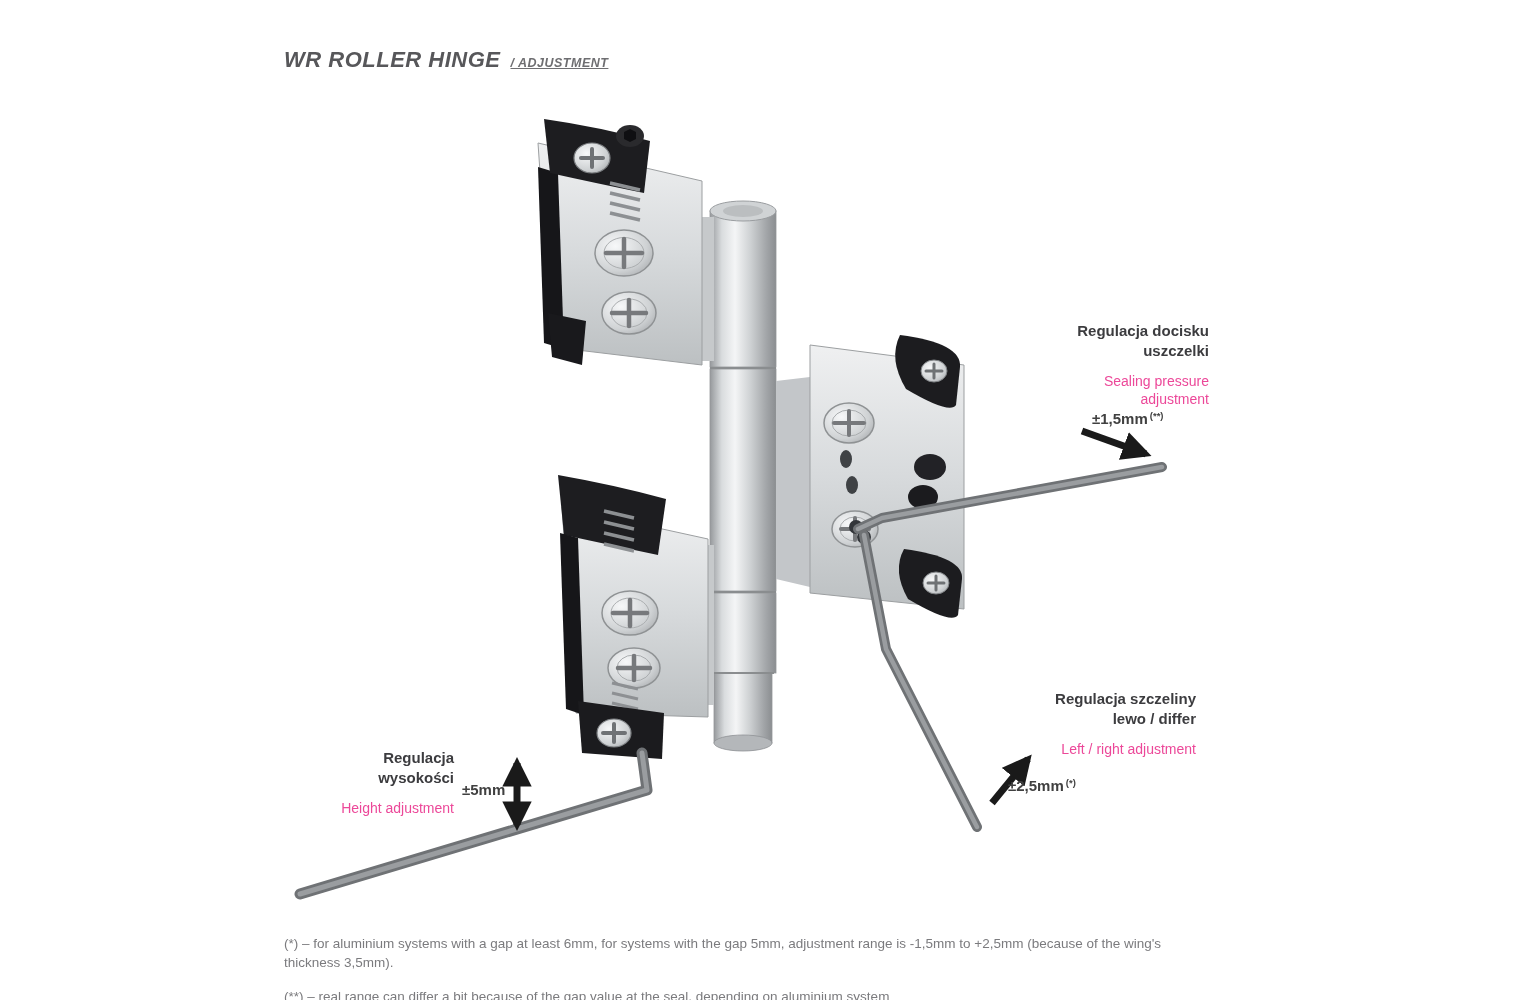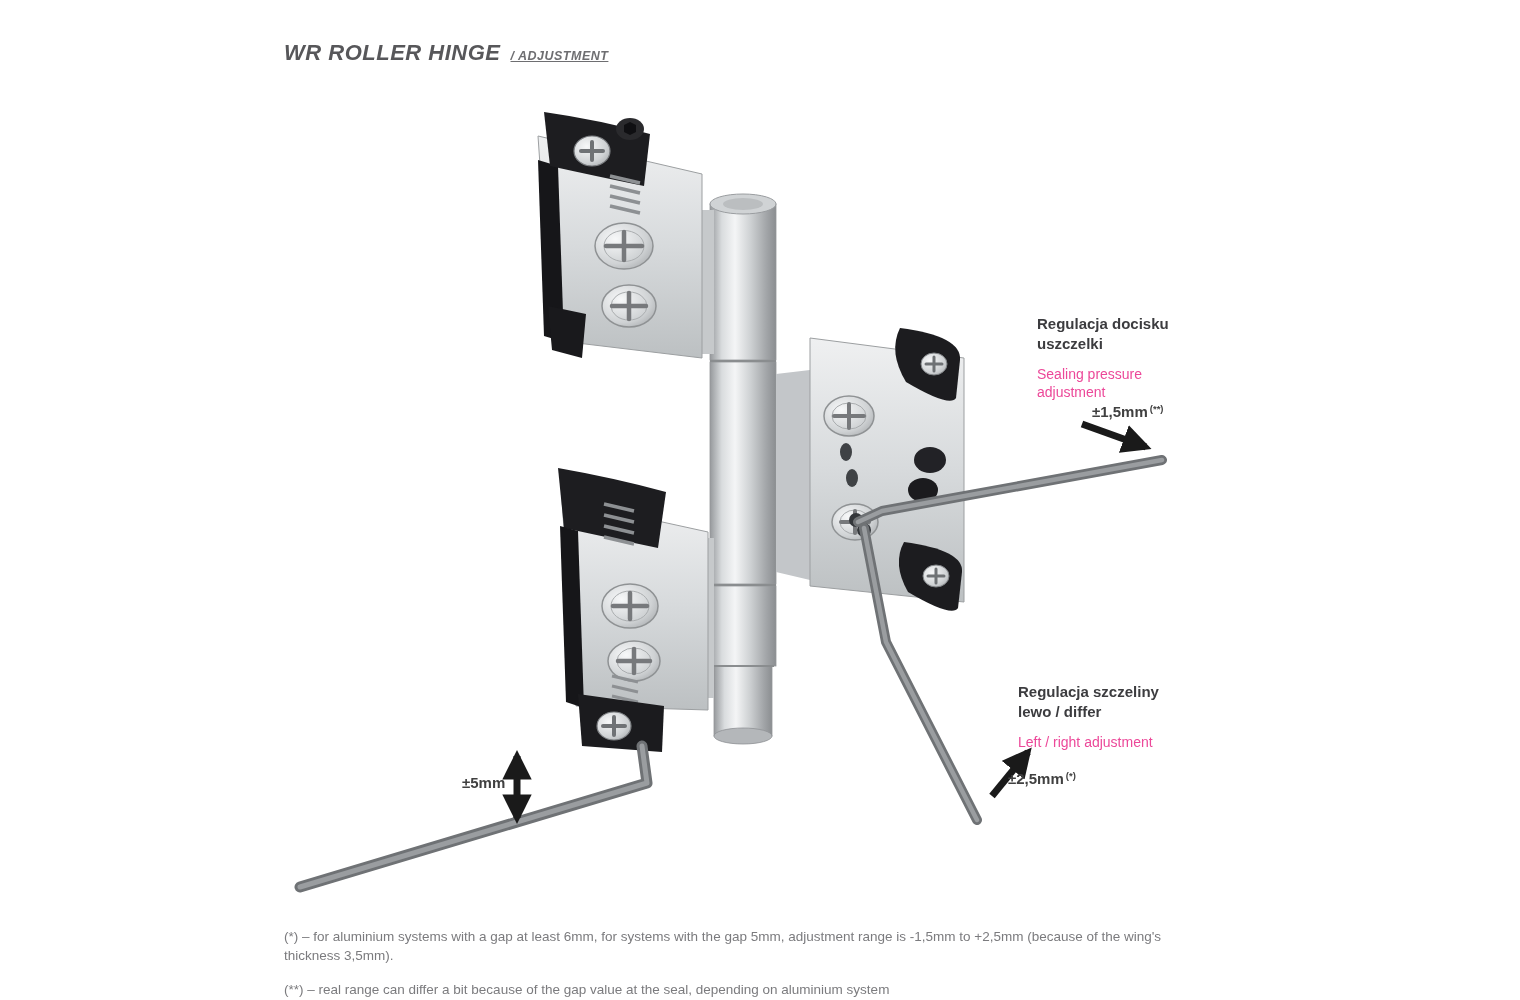--- a/index.html
+++ b/index.html
@@ -1,25 +1,25 @@
 <!DOCTYPE html>
 <html><head>
 <meta charset="utf-8">
 <style>
   * { margin:0; padding:0; box-sizing:border-box; }
   html,body { width:1520px; height:1000px; background:#ffffff; overflow:hidden; }
   body { font-family:"Liberation Sans", sans-serif; position:relative; }
-  .page { position:absolute; left:0; top:8px; width:1520px; height:888px; background:#ffffff; }
+  .page { position:absolute; left:0; top:15px; width:1520px; height:888px; background:#ffffff; }
   .illustration { position:absolute; left:0; top:0; width:1520px; height:1000px; }
 
   .title { position:absolute; left:284px; top:32px; display:flex; align-items:baseline; gap:10px; white-space:nowrap; }
   .title-main { font-size:22px; font-weight:bold; font-style:italic; color:#57575a; letter-spacing:0.5px; }
   .title-sub { font-size:12.5px; font-weight:bold; font-style:italic; color:#6e6e71; letter-spacing:0.5px;text-decoration:underline; }
 
-  .ann { position:absolute; text-align:left; }
+  .ann { position:absolute; text-align:right; }
   .ann-pl { font-size:15px; font-weight:bold; color:#3c3c3f; line-height:1.35; }
   .ann-en { font-size:14px; color:#ec4899; line-height:1.3; margin-top:10px; }
   .ann-value { position:absolute; font-size:15px; font-weight:bold; color:#404040; white-space:nowrap; }
   .note-ref { font-size:9.5px; font-weight:bold; vertical-align:5px; margin-left:2px; }
 
   .ann-sealing  { left:1037px; top:306px; width:172px; }
   .val-sealing  { left:1092px; top:395px; }
   .ann-leftright{ left:1018px; top:674px; width:178px; }
   .val-leftright{ left:1008px; top:762px; }
   .ann-height   { left:318px;  top:733px; width:136px; }
@@ -195,20 +195,24 @@
   </div>
 
   <div class="ann ann-leftright">
     <div class="ann-pl">Regulacja szczeliny lewo / differ</div>
     <div class="ann-en">Left / right adjustment</div>
   </div>
   <div class="ann-value val-leftright">
     <span>±2,5mm</span><span class="note-ref">(*)</span>
   </div>
 
+  <div class="ann ann-height">
+    <div class="ann-pl">Regulacja wysokości</div>
+    <div class="ann-en">Height adjustment</div>
+  </div>
   <div class="ann-value val-height">
     <span>±5mm</span>
   </div>
 
   <div class="footnotes">
     <p>(*) – for aluminium systems with a gap at least 6mm, for systems with the gap 5mm, adjustment range is -1,5mm to +2,5mm (because of the wing's thickness 3,5mm).</p>
     <p>(**) – real range can differ a bit because of the gap value at the seal, depending on aluminium system</p>
   </div>
 
 </div>

